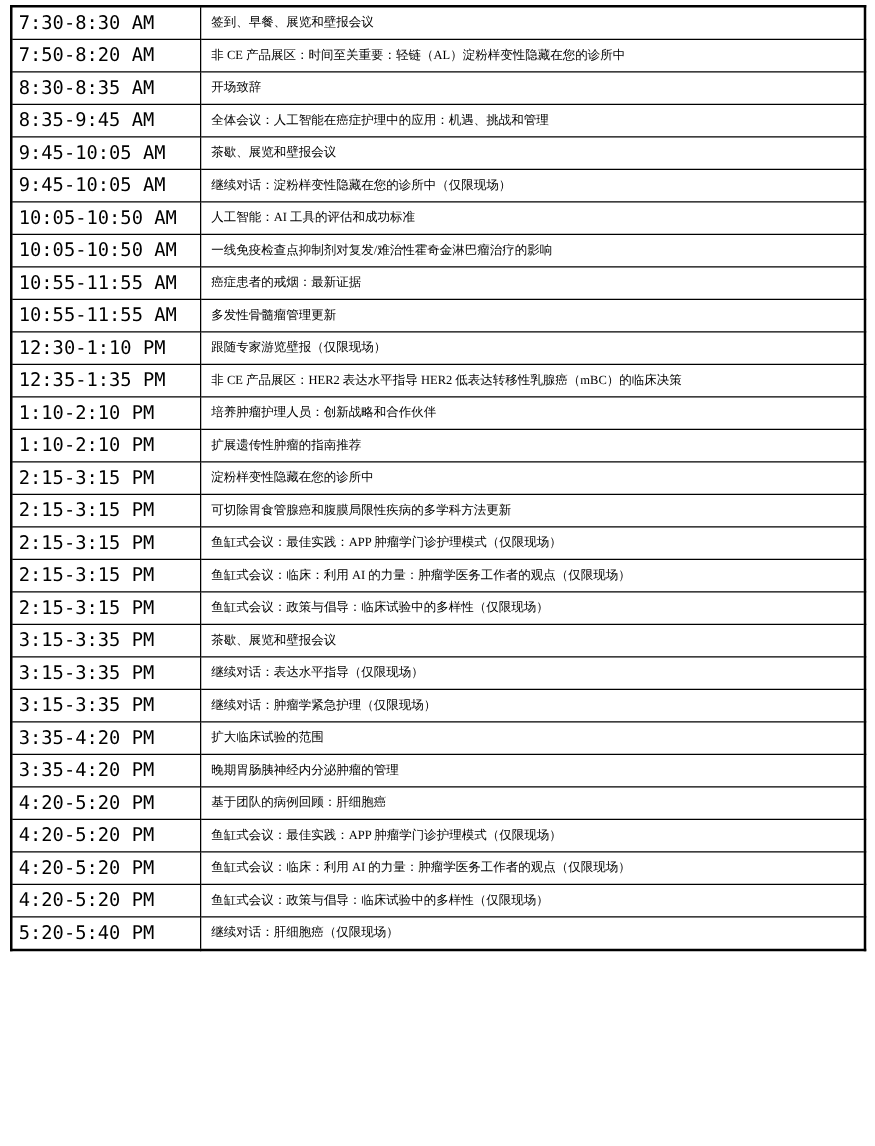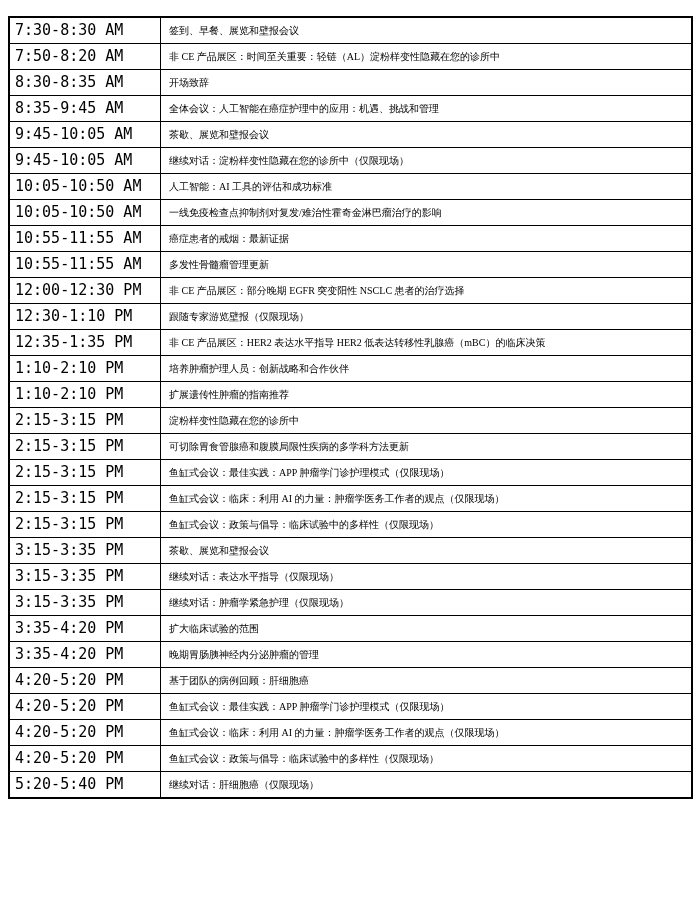--- a/index.html
+++ b/index.html
@@ -3,21 +3,21 @@
 <meta charset="utf-8">
 <style>
   html, body {
     margin: 0;
     padding: 0;
     background: #ffffff;
   }
   .page {
     width: 700px;
     box-sizing: border-box;
-    padding: 16px 7px 3px 8px;
+    padding: 4px 7px 3px 8px;
     background: #ffffff;
   }
   table.schedule {
     border-collapse: collapse;
     width: 685px;
     table-layout: fixed;
     border: 2px solid #000000;
   }
   table.schedule td {
     border: 1px solid #000000;
@@ -79,24 +79,20 @@
     <td class="time-cell">10:05-10:50 AM</td>
     <td class="event-cell">一线免疫检查点抑制剂对复发/难治性霍奇金淋巴瘤治疗的影响</td>
   </tr>
         <tr>
     <td class="time-cell">10:55-11:55 AM</td>
     <td class="event-cell">癌症患者的戒烟：最新证据</td>
   </tr>
         <tr>
     <td class="time-cell">10:55-11:55 AM</td>
     <td class="event-cell">多发性骨髓瘤管理更新</td>
-  </tr>
-        <tr>
-    <td class="time-cell">12:00-12:30 PM</td>
-    <td class="event-cell">非 CE 产品展区：部分晚期 EGFR 突变阳性 NSCLC 患者的治疗选择</td>
   </tr>
         <tr>
     <td class="time-cell">12:30-1:10 PM</td>
     <td class="event-cell">跟随专家游览壁报（仅限现场）</td>
   </tr>
         <tr>
     <td class="time-cell">12:35-1:35 PM</td>
     <td class="event-cell">非 CE 产品展区：HER2 表达水平指导 HER2 低表达转移性乳腺癌（mBC）的临床决策</td>
   </tr>
         <tr>

